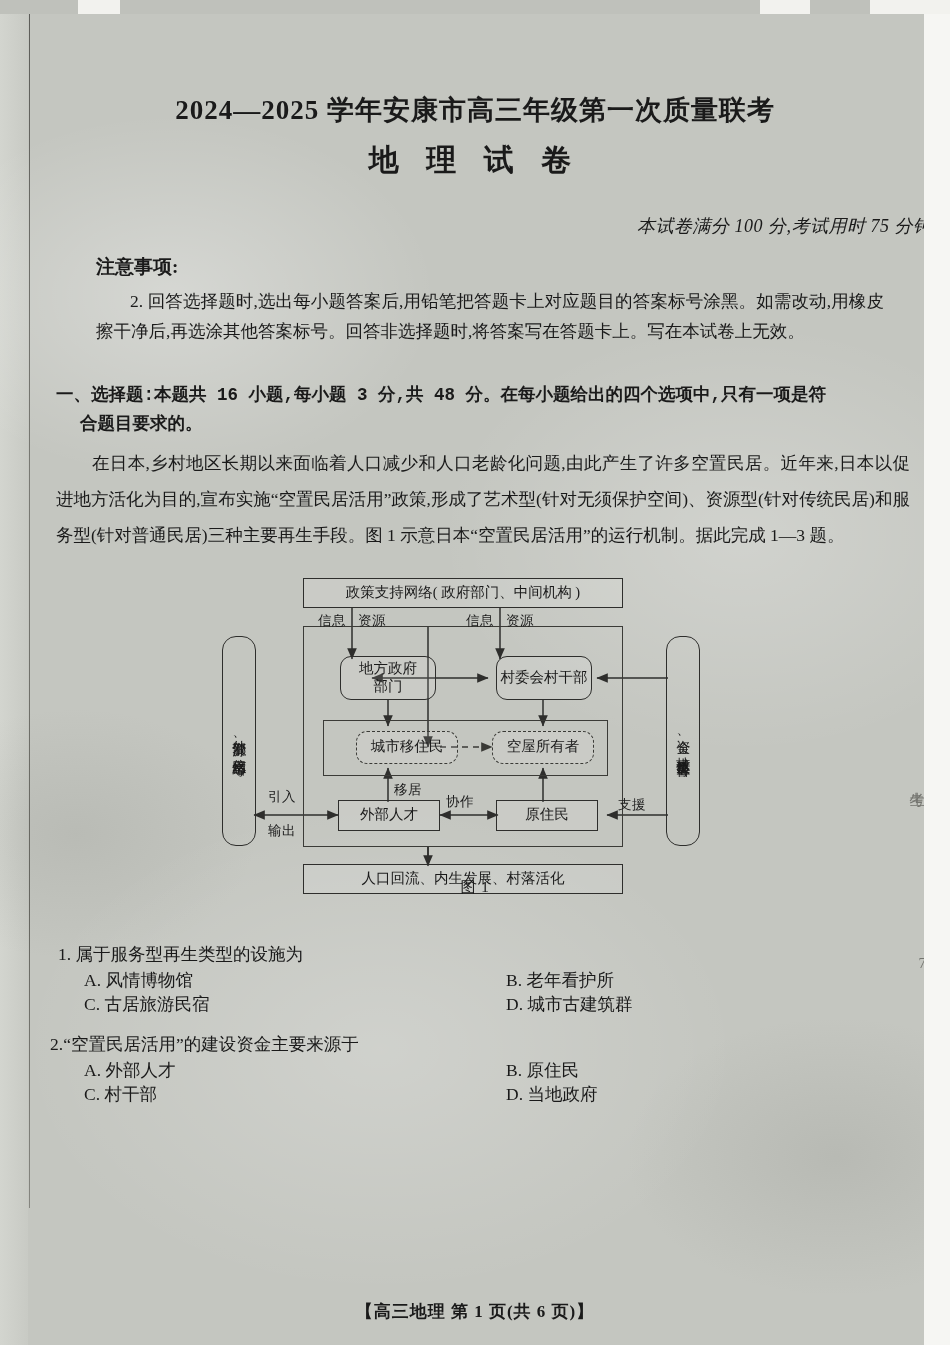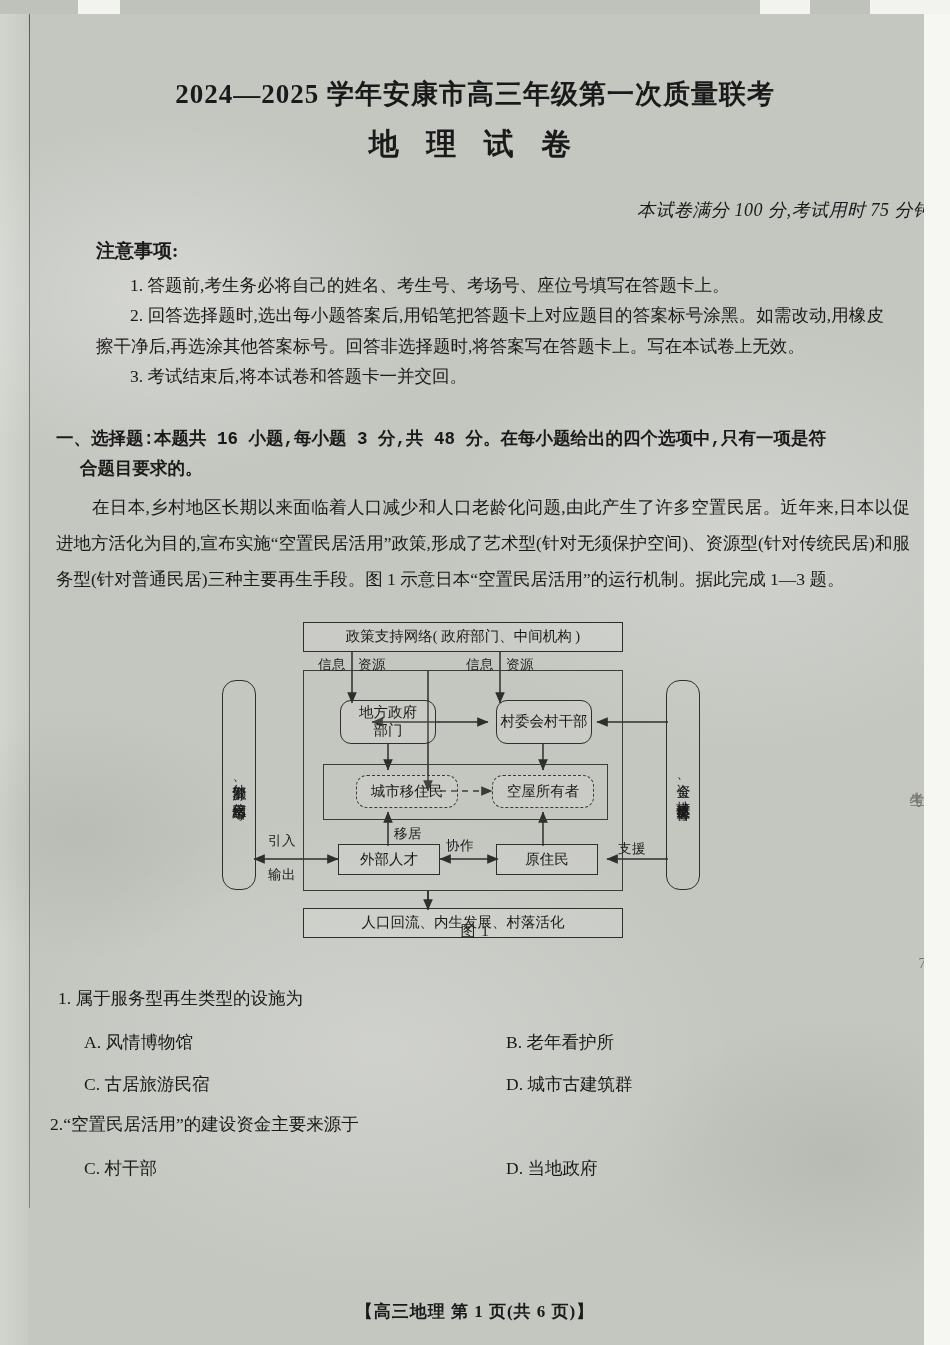--- a/index.html
+++ b/index.html
@@ -41,21 +41,21 @@
       radial-gradient(ellipse 500px 340px at 40% 78%, rgba(255,255,255,.20), rgba(255,255,255,0) 72%),
       radial-gradient(ellipse 300px 200px at 88% 86%, rgba(120,122,116,.16), rgba(0,0,0,0) 70%),
       radial-gradient(ellipse 260px 180px at 8% 62%, rgba(120,122,116,.14), rgba(0,0,0,0) 70%);
     mix-blend-mode:normal;
   }
   #page{position:absolute;inset:0;z-index:3;}
 
   
   .exam-title{
     text-align:center;font-size:27px;font-weight:bold;letter-spacing:1px;
-    margin:0;padding-top:78px;line-height:1.2;
+    margin:16px;padding-top:78px;line-height:1.2;
     font-family:"Liberation Serif","DejaVu Serif",serif;
   }
   .paper-title{
     text-align:center;font-size:30px;font-weight:bold;letter-spacing:10px;
     margin:16px 0 0 0;line-height:1.2;
   }
   .score-line{
     text-align:right;font-size:18px;margin:36px 0 0 0;letter-spacing:.5px;font-style:italic;
   }
 
@@ -102,21 +102,21 @@
     font-size:14px;line-height:1.25;letter-spacing:1px;
   }
   .dlabel{
     position:absolute;font-size:13.5px;white-space:nowrap;letter-spacing:.5px;
   }
   .fig-svg{position:absolute;left:0;top:0;width:950px;height:352px;}
 
   
   .questions{padding:14px 60px 0 58px;}
   .q-stem{font-size:17.5px;line-height:1.6;margin:14px 0 0 0;}
-  .q-opts{display:flex;margin:18px 0 0 0;}
+  .q-opts{display:flex;margin:0 0 0 0;}
   .q-opts .col{width:50%;font-size:17.5px;padding-left:26px;box-sizing:border-box;}
   .q-opts .col.right{padding-left:32px;}
 
   
   .footer{
     position:absolute;left:0;bottom:22px;width:950px;text-align:center;
     font-size:17px;font-weight:bold;letter-spacing:1px;
   }
   
   .margin-mark{
@@ -138,23 +138,21 @@
 <div id="paper-grain"></div>
 
 <div id="page">
 
   <h1 class="exam-title">2024—2025 学年安康市高三年级第一次质量联考</h1>
   <h2 class="paper-title">地 理 试 卷</h2>
   <p class="score-line">本试卷满分 100 分,考试用时 75 分钟。</p>
 
   <div class="notes">
     <p class="notes-head">注意事项:</p>
-    <p class="note-item">1. 答题前,考生务必将自己的姓名、考生号、考场号、座位号填写在答题卡上。</p>
     <p class="note-item">2. 回答选择题时,选出每小题答案后,用铅笔把答题卡上对应题目的答案标号涂黑。如需改动,用橡皮擦干净后,再选涂其他答案标号。回答非选择题时,将答案写在答题卡上。写在本试卷上无效。</p>
-    <p class="note-item">3. 考试结束后,将本试卷和答题卡一并交回。</p>
   </div>
 
   <div class="section-head">
     <span>一、选择题:本题共 16 小题,每小题 3 分,共 48 分。在每小题给出的四个选项中,只有一项是符</span>
     <span class="cont">合题目要求的。</span>
   </div>
 
   <p class="passage">在日本,乡村地区长期以来面临着人口减少和人口老龄化问题,由此产生了许多空置民居。近年来,日本以促进地方活化为目的,宣布实施“空置民居活用”政策,形成了艺术型(针对无须保护空间)、资源型(针对传统民居)和服务型(针对普通民居)三种主要再生手段。图 1 示意日本“空置民居活用”的运行机制。据此完成 1—3 题。</p>
 
   <div class="figure">
@@ -281,20 +279,24 @@
       </div>
       <div class="q-opts">
         <div class="col">C. 古居旅游民宿</div>
         <div class="col right">D. 城市古建筑群</div>
       </div>
     </div>
 
     <div>
       <p class="q-stem" style="margin-left:-8px;">2.“空置民居活用”的建设资金主要来源于</p>
       <div class="q-opts">
+        <div class="col">A. 外部人才</div>
+        <div class="col right">B. 原住民</div>
+      </div>
+      <div class="q-opts">
         <div class="col">C. 村干部</div>
         <div class="col right">D. 当地政府</div>
       </div>
     </div>
 
   </div>
 
   <div class="footer">【高三地理  第 1 页(共 6 页)】</div>
 
   <div class="margin-mark" style="top:780px;">考生</div>

